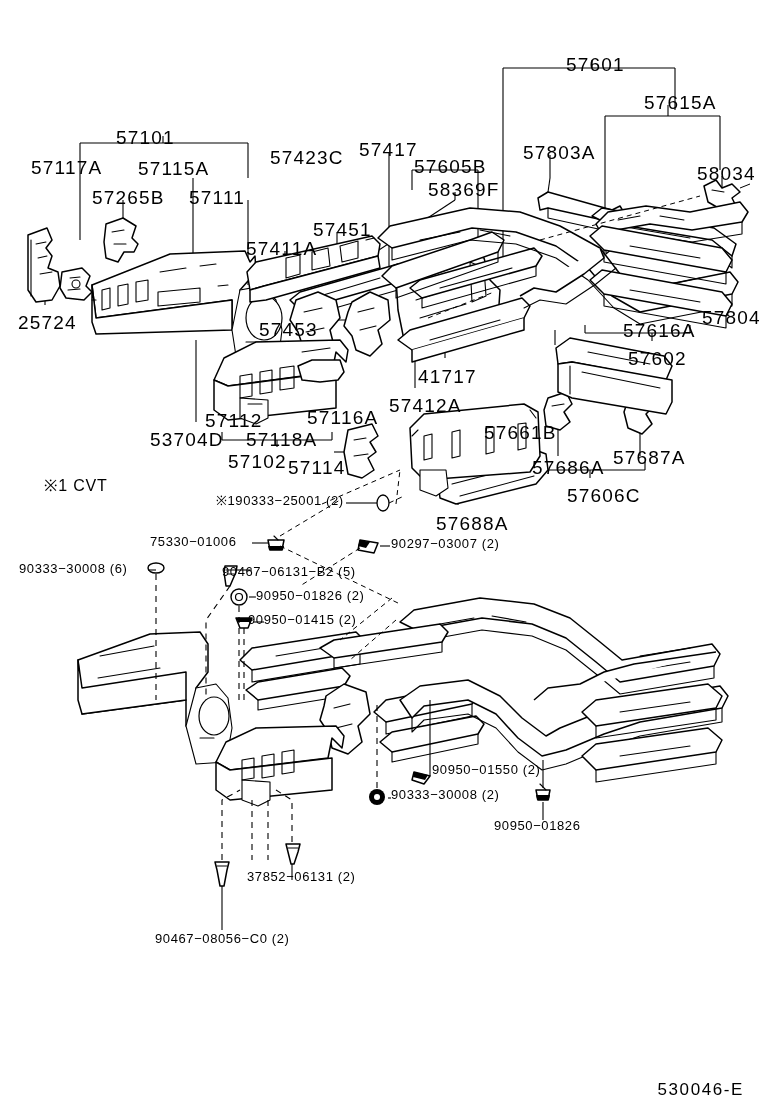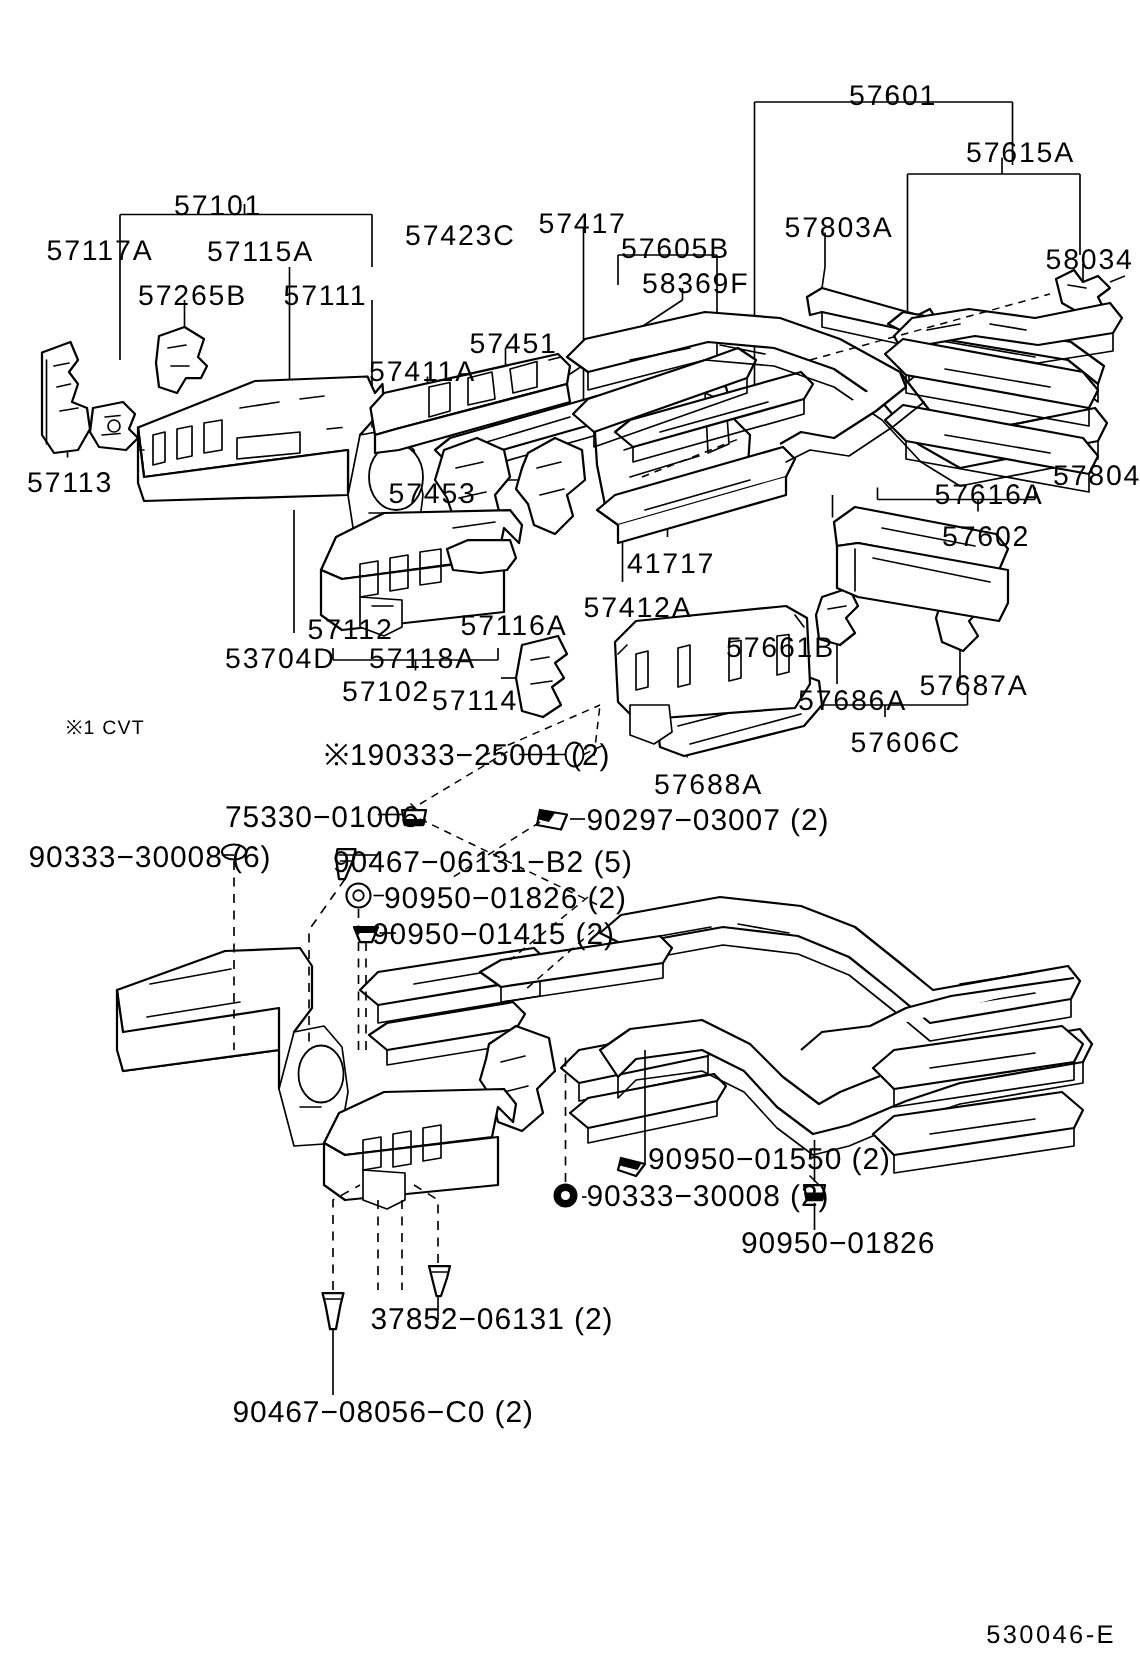--- a/index.html
+++ b/index.html
@@ -13,22 +13,22 @@
   .lbl{
     position:absolute;
     font-family:"Liberation Sans", sans-serif;
     font-size:19px;
     letter-spacing:1.2px;
     color:#000;
     white-space:nowrap;
     font-weight:400;
     line-height:1;
   }
-  .lbl.sm{font-size:20px;letter-spacing:0.6px;}
-  .lbl.note{font-size:13px;letter-spacing:0.8px;}
+  .lbl.sm{font-size:13px;letter-spacing:0.6px;}
+  .lbl.note{font-size:16px;letter-spacing:0.8px;}
   .footer{
     position:absolute;
     right:16px;bottom:12px;
     font-size:17px;letter-spacing:1.6px;
     font-family:"Liberation Sans", sans-serif;
   }
   .s2{fill:none;stroke:#000;stroke-width:1.1;stroke-linejoin:round;stroke-linecap:round;}
   .thin{fill:none;stroke:#000;stroke-width:1;}
   .lead{fill:none;stroke:#000;stroke-width:1.1;}
   .dash{fill:none;stroke:#000;stroke-width:1.1;stroke-dasharray:6 5;}
@@ -440,21 +440,21 @@
       <path class="dash" d="M252 800 L252 860"></path>
     </g>
   </svg>
 
   <div>
     <div class="lbl" style="left:116px;top:128px">57101</div>
     <div class="lbl" style="left:31px;top:158px">57117A</div>
     <div class="lbl" style="left:138px;top:159px">57115A</div>
     <div class="lbl" style="left:92px;top:188px">57265B</div>
     <div class="lbl" style="left:189px;top:188px">57111</div>
-    <div class="lbl" style="left:18px;top:313px">57113</div>
+    <div class="lbl" style="left:18px;top:313px">25724</div>
     <div class="lbl" style="left:270px;top:148px">57423C</div>
     <div class="lbl" style="left:359px;top:140px">57417</div>
     <div class="lbl" style="left:414px;top:157px">57605B</div>
     <div class="lbl" style="left:428px;top:180px">58369F</div>
     <div class="lbl" style="left:313px;top:220px">57451</div>
     <div class="lbl" style="left:246px;top:239px">57411A</div>
     <div class="lbl" style="left:259px;top:320px">57453</div>
     <div class="lbl" style="left:566px;top:55px">57601</div>
     <div class="lbl" style="left:644px;top:93px">57615A</div>
     <div class="lbl" style="left:523px;top:143px">57803A</div>

